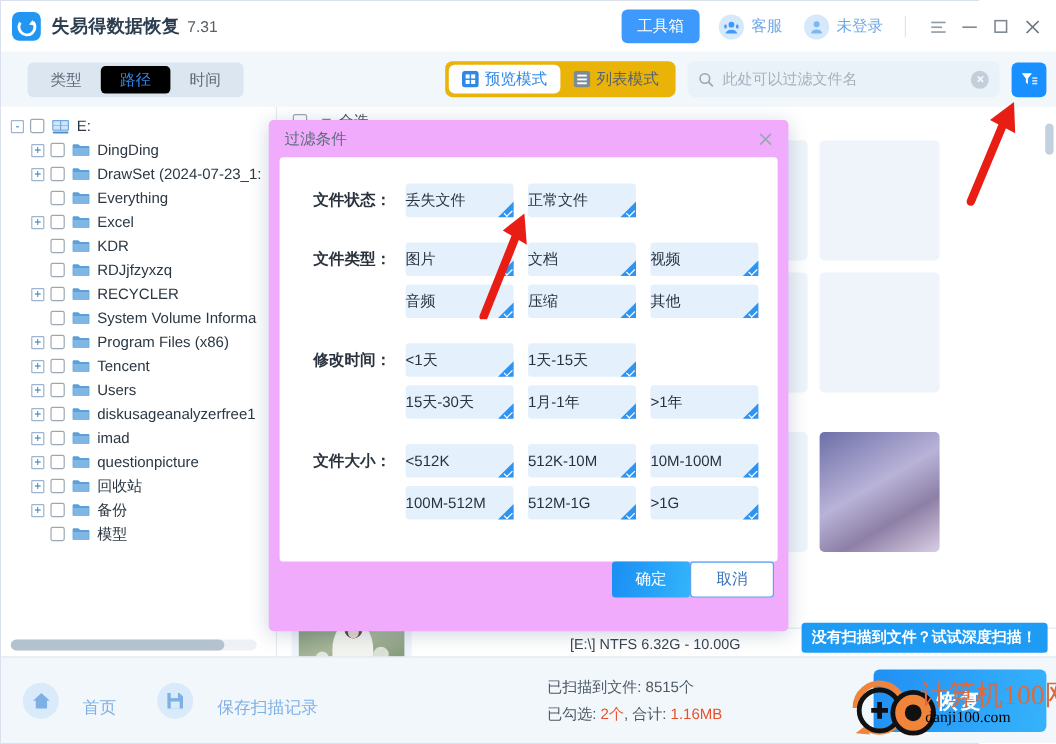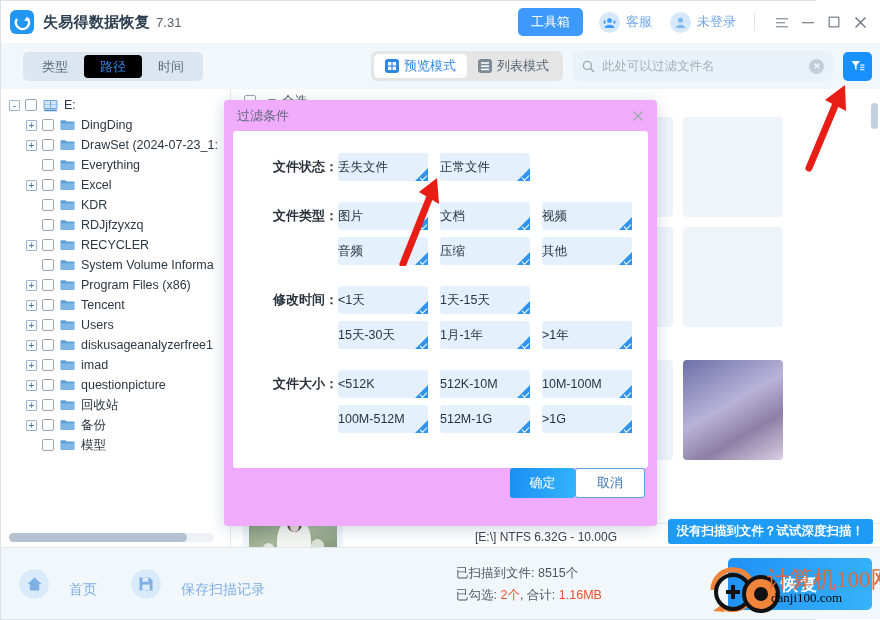--- a/index.html
+++ b/index.html
@@ -71,21 +71,21 @@
     margin-left: 22px; background: #dbe6f0; border-radius: 5px;
     display: flex; padding: 3px; height: 29px; align-items: center;
   }
   .seg {
     padding: 0 16px; height: 23px; line-height: 23px; font-size: 13px;
     color: #5c6b7a; border-radius: 4px; cursor: pointer;
   }
   .seg.active { background: #000000; color: #2f87e8; }
 
   .mode-group {
-    margin-left: auto; background: #e5e5e5; border-radius: 6px;
+    margin-left: auto; background: #eab308; border-radius: 6px;
     display: flex; padding: 3px; height: 30px; align-items: center;
   }
   .mode {
     display: flex; align-items: center; gap: 5px;
     padding: 0 11px; height: 24px; font-size: 13px;
     color: #566472; border-radius: 5px; cursor: pointer; white-space: nowrap;
   }
   .mode.active { background: #ffffff; color: #2f87e8; }
   .mode .mi { width: 14px; height: 14px; flex: none; display:block; }
 
@@ -252,21 +252,21 @@
   .modal-close {
     margin-left: auto; cursor: pointer; color: #97a3af;
     width: 18px; height: 18px; display: flex; align-items: center; justify-content: center;
   }
   .modal-body {
     margin: 0 9px; background: #ffffff; border-radius: 3px;
     flex: 1; padding: 22px 0 0 0;
   }
   .frow { display: flex; margin-bottom: 7px; }
   .flabel {
-    width: 105px; text-align: right; 
+    width: 105px; text-align: right; padding-right: 12px;
     font-size: 13px; color: #2a333d; line-height: 28px; flex: none;
     font-weight: bold;
   }
   .fopts { display: flex; gap: 12px; }
   .chip {
     width: 90px; height: 28px; background: #e4f1fd; border-radius: 3px;
     font-size: 12.5px; color: #2a333d; position: relative; cursor: pointer;
     display: flex; align-items: center; justify-content: flex-start;
   }
   .chip .tri {

